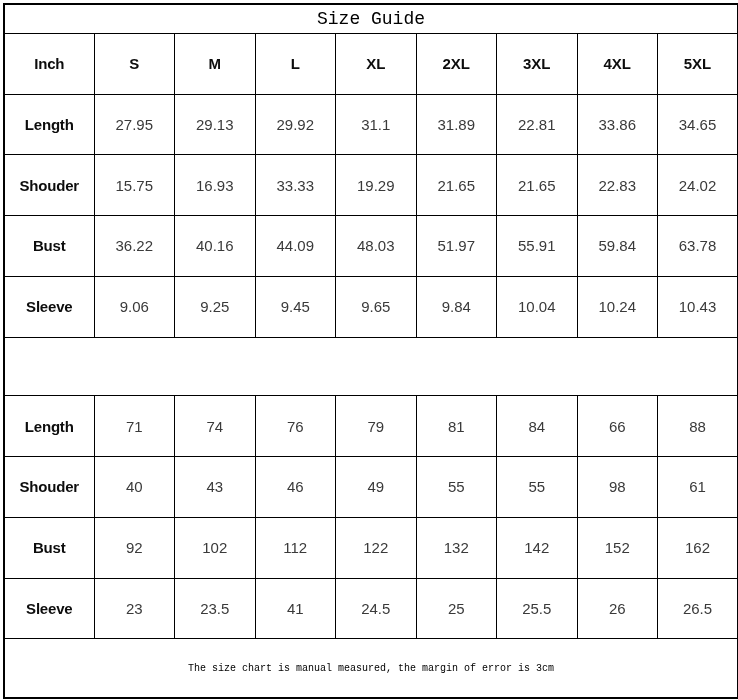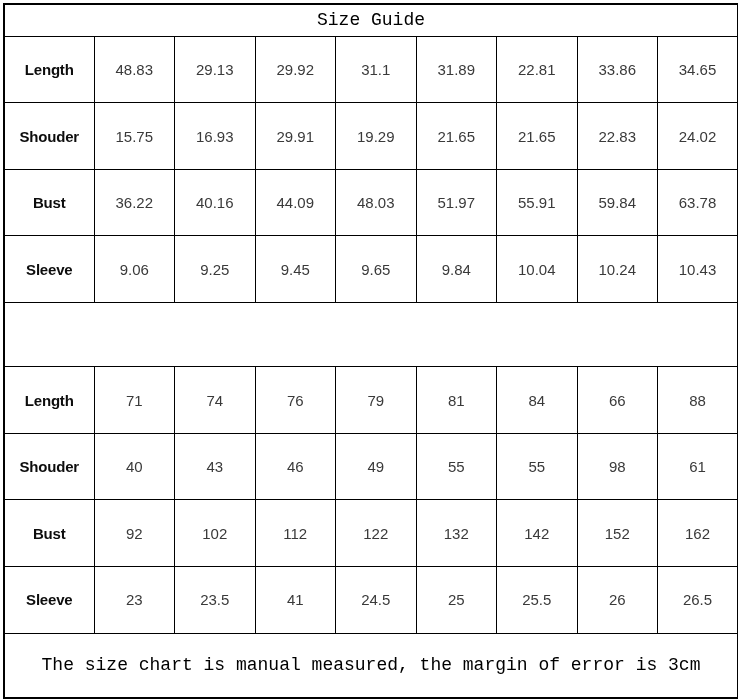--- a/index.html
+++ b/index.html
@@ -52,21 +52,21 @@
     font-size: 15px;
     font-weight: normal;
     color: #3a3a3a;
   }
   .spacer-cell {
     height: 52px;
   }
   .footer-cell {
     height: 52px;
     font-family: "Liberation Mono", "DejaVu Sans Mono", monospace;
-    font-size: 18px;
+    font-size: 10px;
     color: #000;
   }
 </style>
 </head>
 <body>
 
 <table class="size-guide" data-name="size-guide-table">
   <colgroup>
     <col style="width:90px">
     <col>
@@ -77,36 +77,47 @@
       <col>
       <col>
       <col>
   </colgroup>
   <tbody>
     <tr data-name="title-row">
       <td class="title-cell" colspan="9" data-name="page-title">Size Guide</td>
     </tr>
   </tbody>
   <tbody data-name="inch-section">
+      <tr data-name="size-header-row">
+        <th data-name="unit-header-cell">Inch</th>
+        <th data-name="size-col-header">S</th>
+        <th data-name="size-col-header">M</th>
+        <th data-name="size-col-header">L</th>
+        <th data-name="size-col-header">XL</th>
+        <th data-name="size-col-header">2XL</th>
+        <th data-name="size-col-header">3XL</th>
+        <th data-name="size-col-header">4XL</th>
+        <th data-name="size-col-header">5XL</th>
+      </tr>
       <tr data-name="measurement-row">
         <th data-name="measurement-label">Length</th>
-        <td data-name="measurement-value">48.83</td>
+        <td data-name="measurement-value">27.95</td>
         <td data-name="measurement-value">29.13</td>
         <td data-name="measurement-value">29.92</td>
         <td data-name="measurement-value">31.1</td>
         <td data-name="measurement-value">31.89</td>
         <td data-name="measurement-value">22.81</td>
         <td data-name="measurement-value">33.86</td>
         <td data-name="measurement-value">34.65</td>
       </tr>
       <tr data-name="measurement-row">
         <th data-name="measurement-label">Shouder</th>
         <td data-name="measurement-value">15.75</td>
         <td data-name="measurement-value">16.93</td>
-        <td data-name="measurement-value">29.91</td>
+        <td data-name="measurement-value">33.33</td>
         <td data-name="measurement-value">19.29</td>
         <td data-name="measurement-value">21.65</td>
         <td data-name="measurement-value">21.65</td>
         <td data-name="measurement-value">22.83</td>
         <td data-name="measurement-value">24.02</td>
       </tr>
       <tr data-name="measurement-row">
         <th data-name="measurement-label">Bust</th>
         <td data-name="measurement-value">36.22</td>
         <td data-name="measurement-value">40.16</td>

